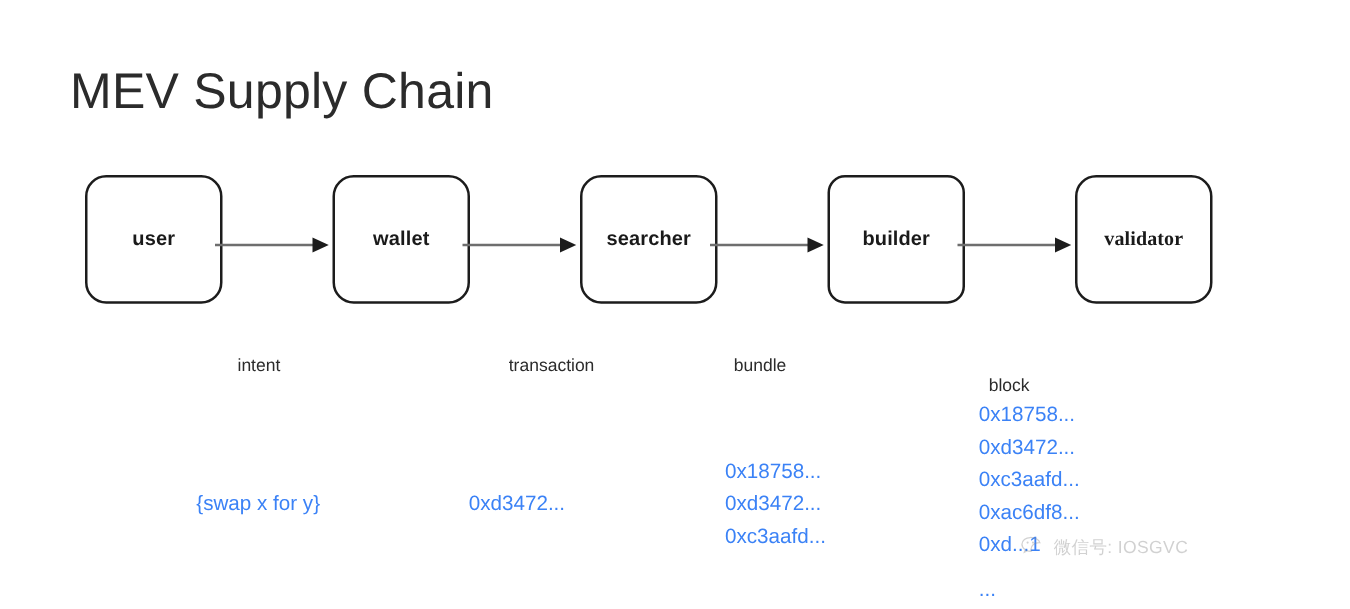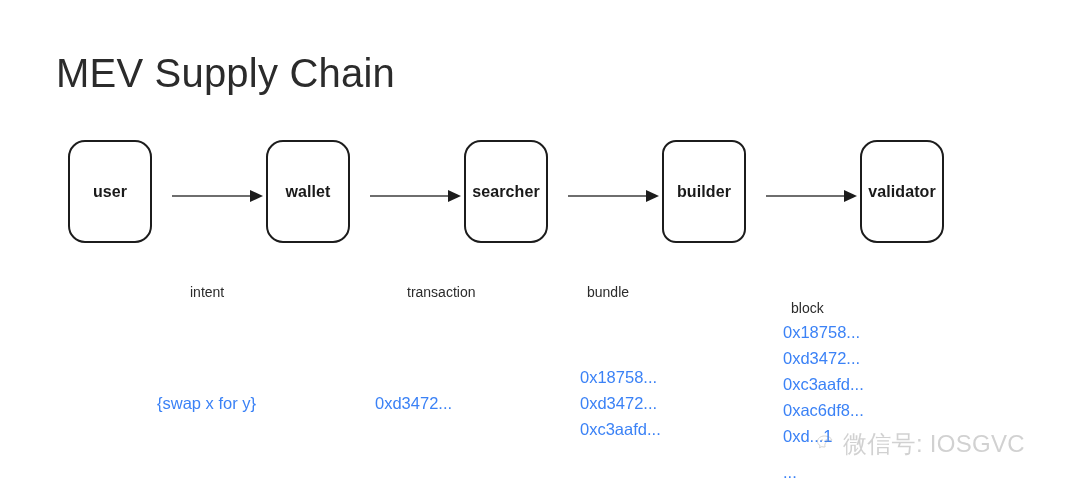--- a/index.html
+++ b/index.html
@@ -32,21 +32,21 @@
   .flow {
     position: absolute;
     left: 0;
     top: 0;
     width: 1080px;
     height: 487px;
   }
 
   .node {
     position: absolute;
-    width: 84px;
+    width: 110px;
     height: 103px;
     border: 2px solid #1c1c1c;
     border-radius: 17px;
     background: #ffffff;
     box-sizing: border-box;
     display: flex;
     align-items: center;
     justify-content: center;
   }
   .node-label {
@@ -54,21 +54,21 @@
     font-weight: 700;
     color: #1a1a1a;
     letter-spacing: 0.1px;
     white-space: nowrap;
   }
 
   .node.n0 { left: 68px;  top: 140px; }
   .node.n1 { left: 266px; top: 140px; }
   .node.n2 { left: 464px; top: 140px; text-align: right; }
   .node.n3 { left: 662px; top: 140px; border-radius: 14px; }
-  .node.n4 { left: 860px; top: 140px; }
+  .node.n4 { left: 860px; top: 140px; font-family: Liberation Serif, serif; }
 
   .arrow {
     position: absolute;
     top: 190px;
     height: 12px;
     width: 94px;
   }
   .arrow .shaft {
     position: absolute;
     left: 0;
@@ -125,21 +125,21 @@
     position: absolute;
     left: 816px;
     top: 428px;
     display: flex;
     align-items: center;
     gap: 5px;
     opacity: 0.40;
     pointer-events: none;
   }
   .watermark .wm-text {
-    font-size: 24px;
+    font-size: 14px;
     color: #8d8d8d;
     white-space: nowrap;
     letter-spacing: 0.3px;
   }
   .watermark .wm-icon {
     width: 22px;
     height: 20px;
     display: block;
   }
 </style>

